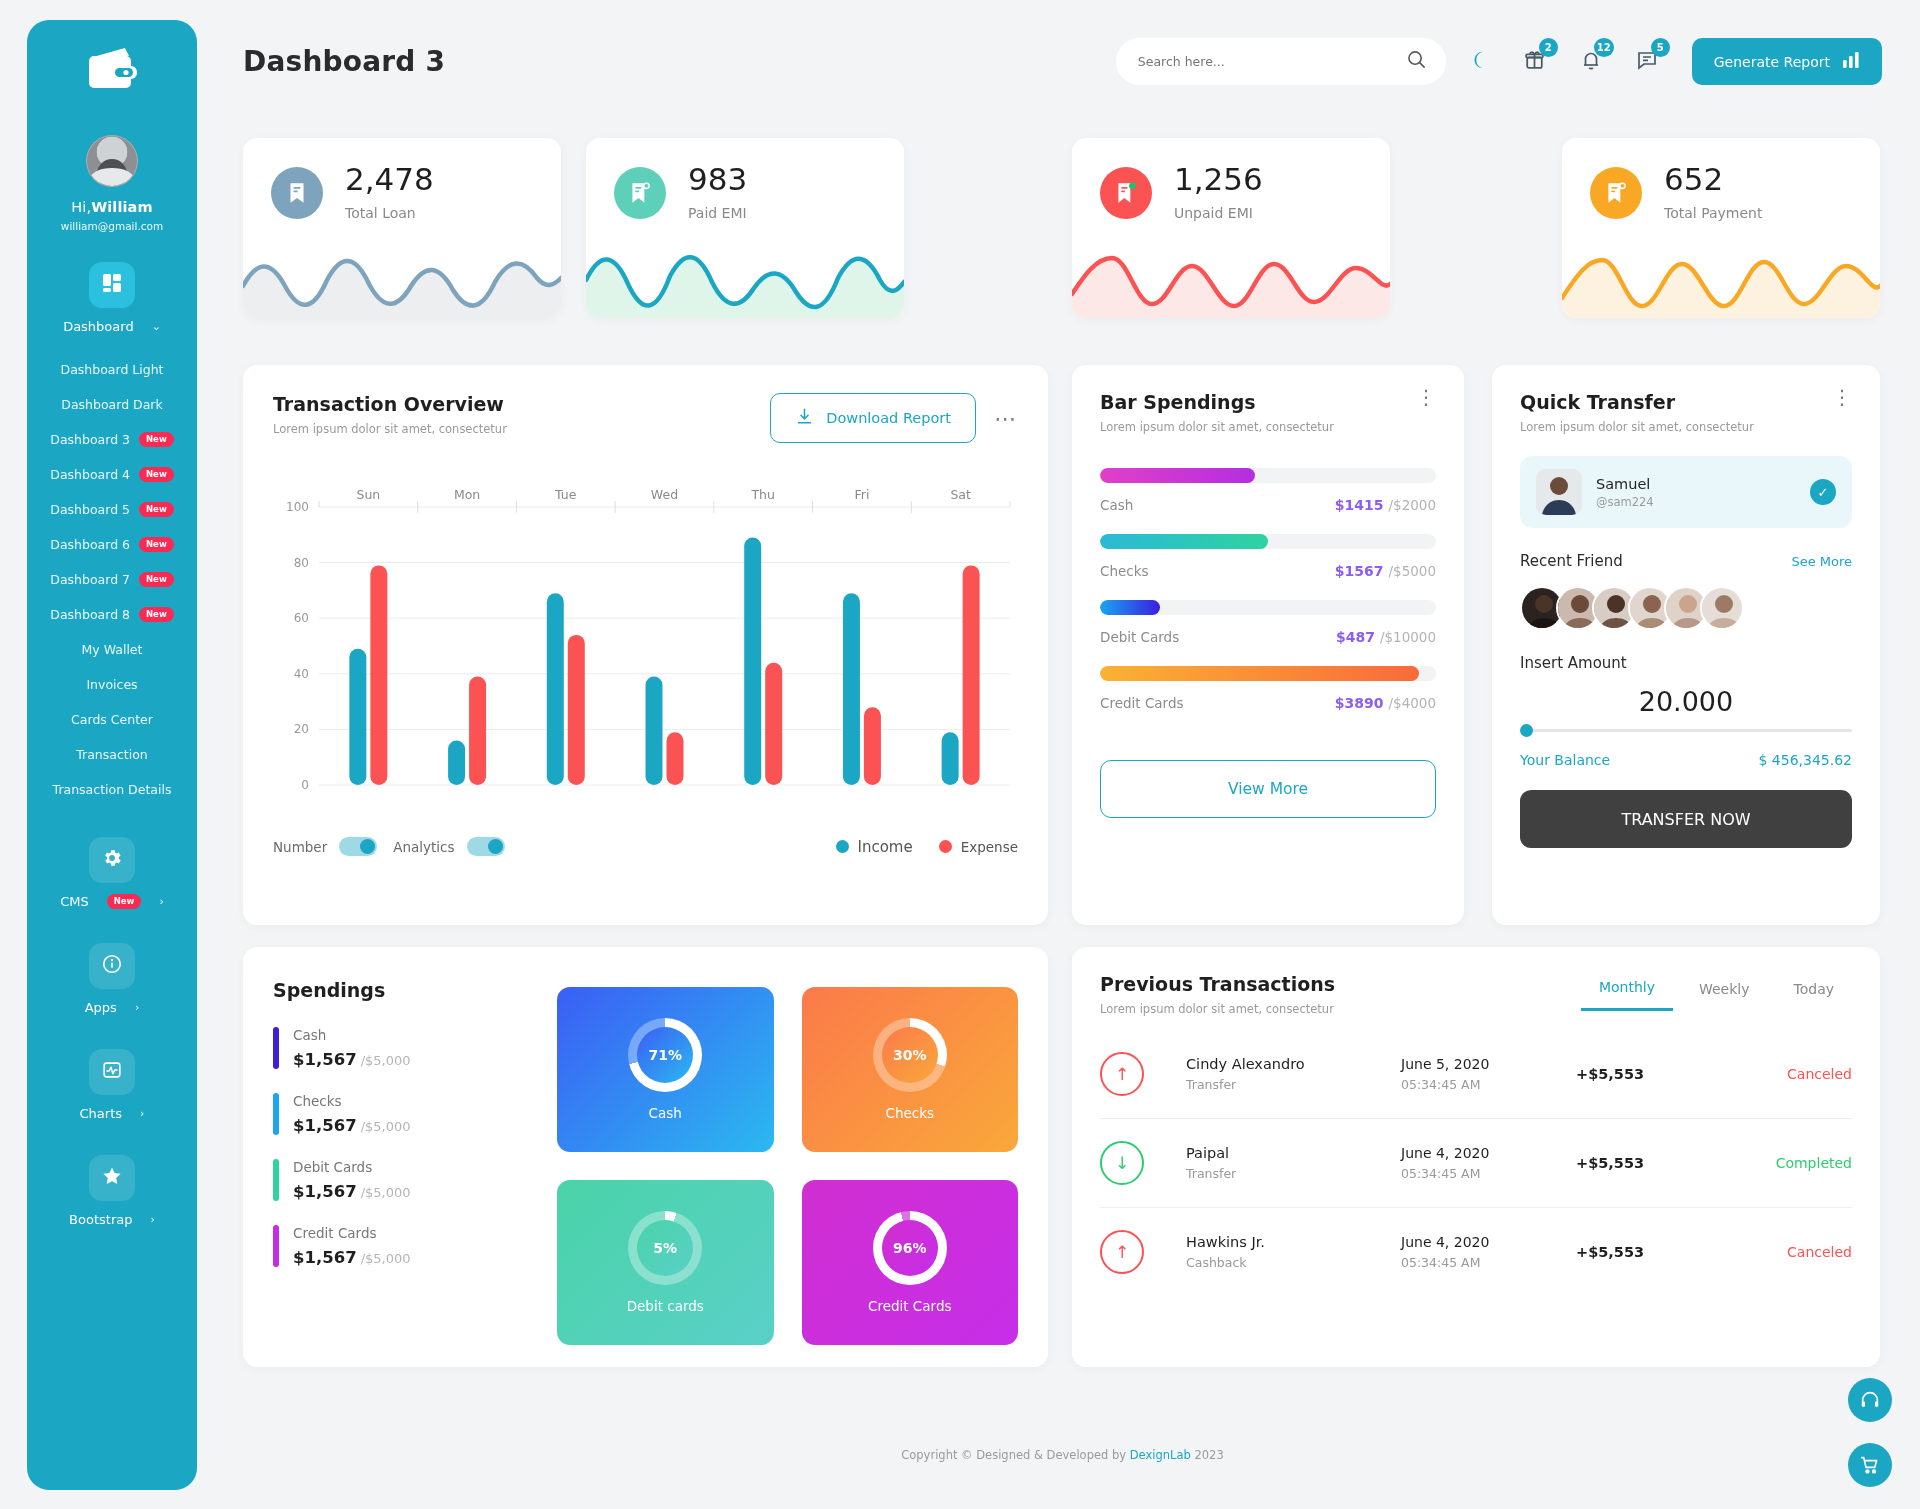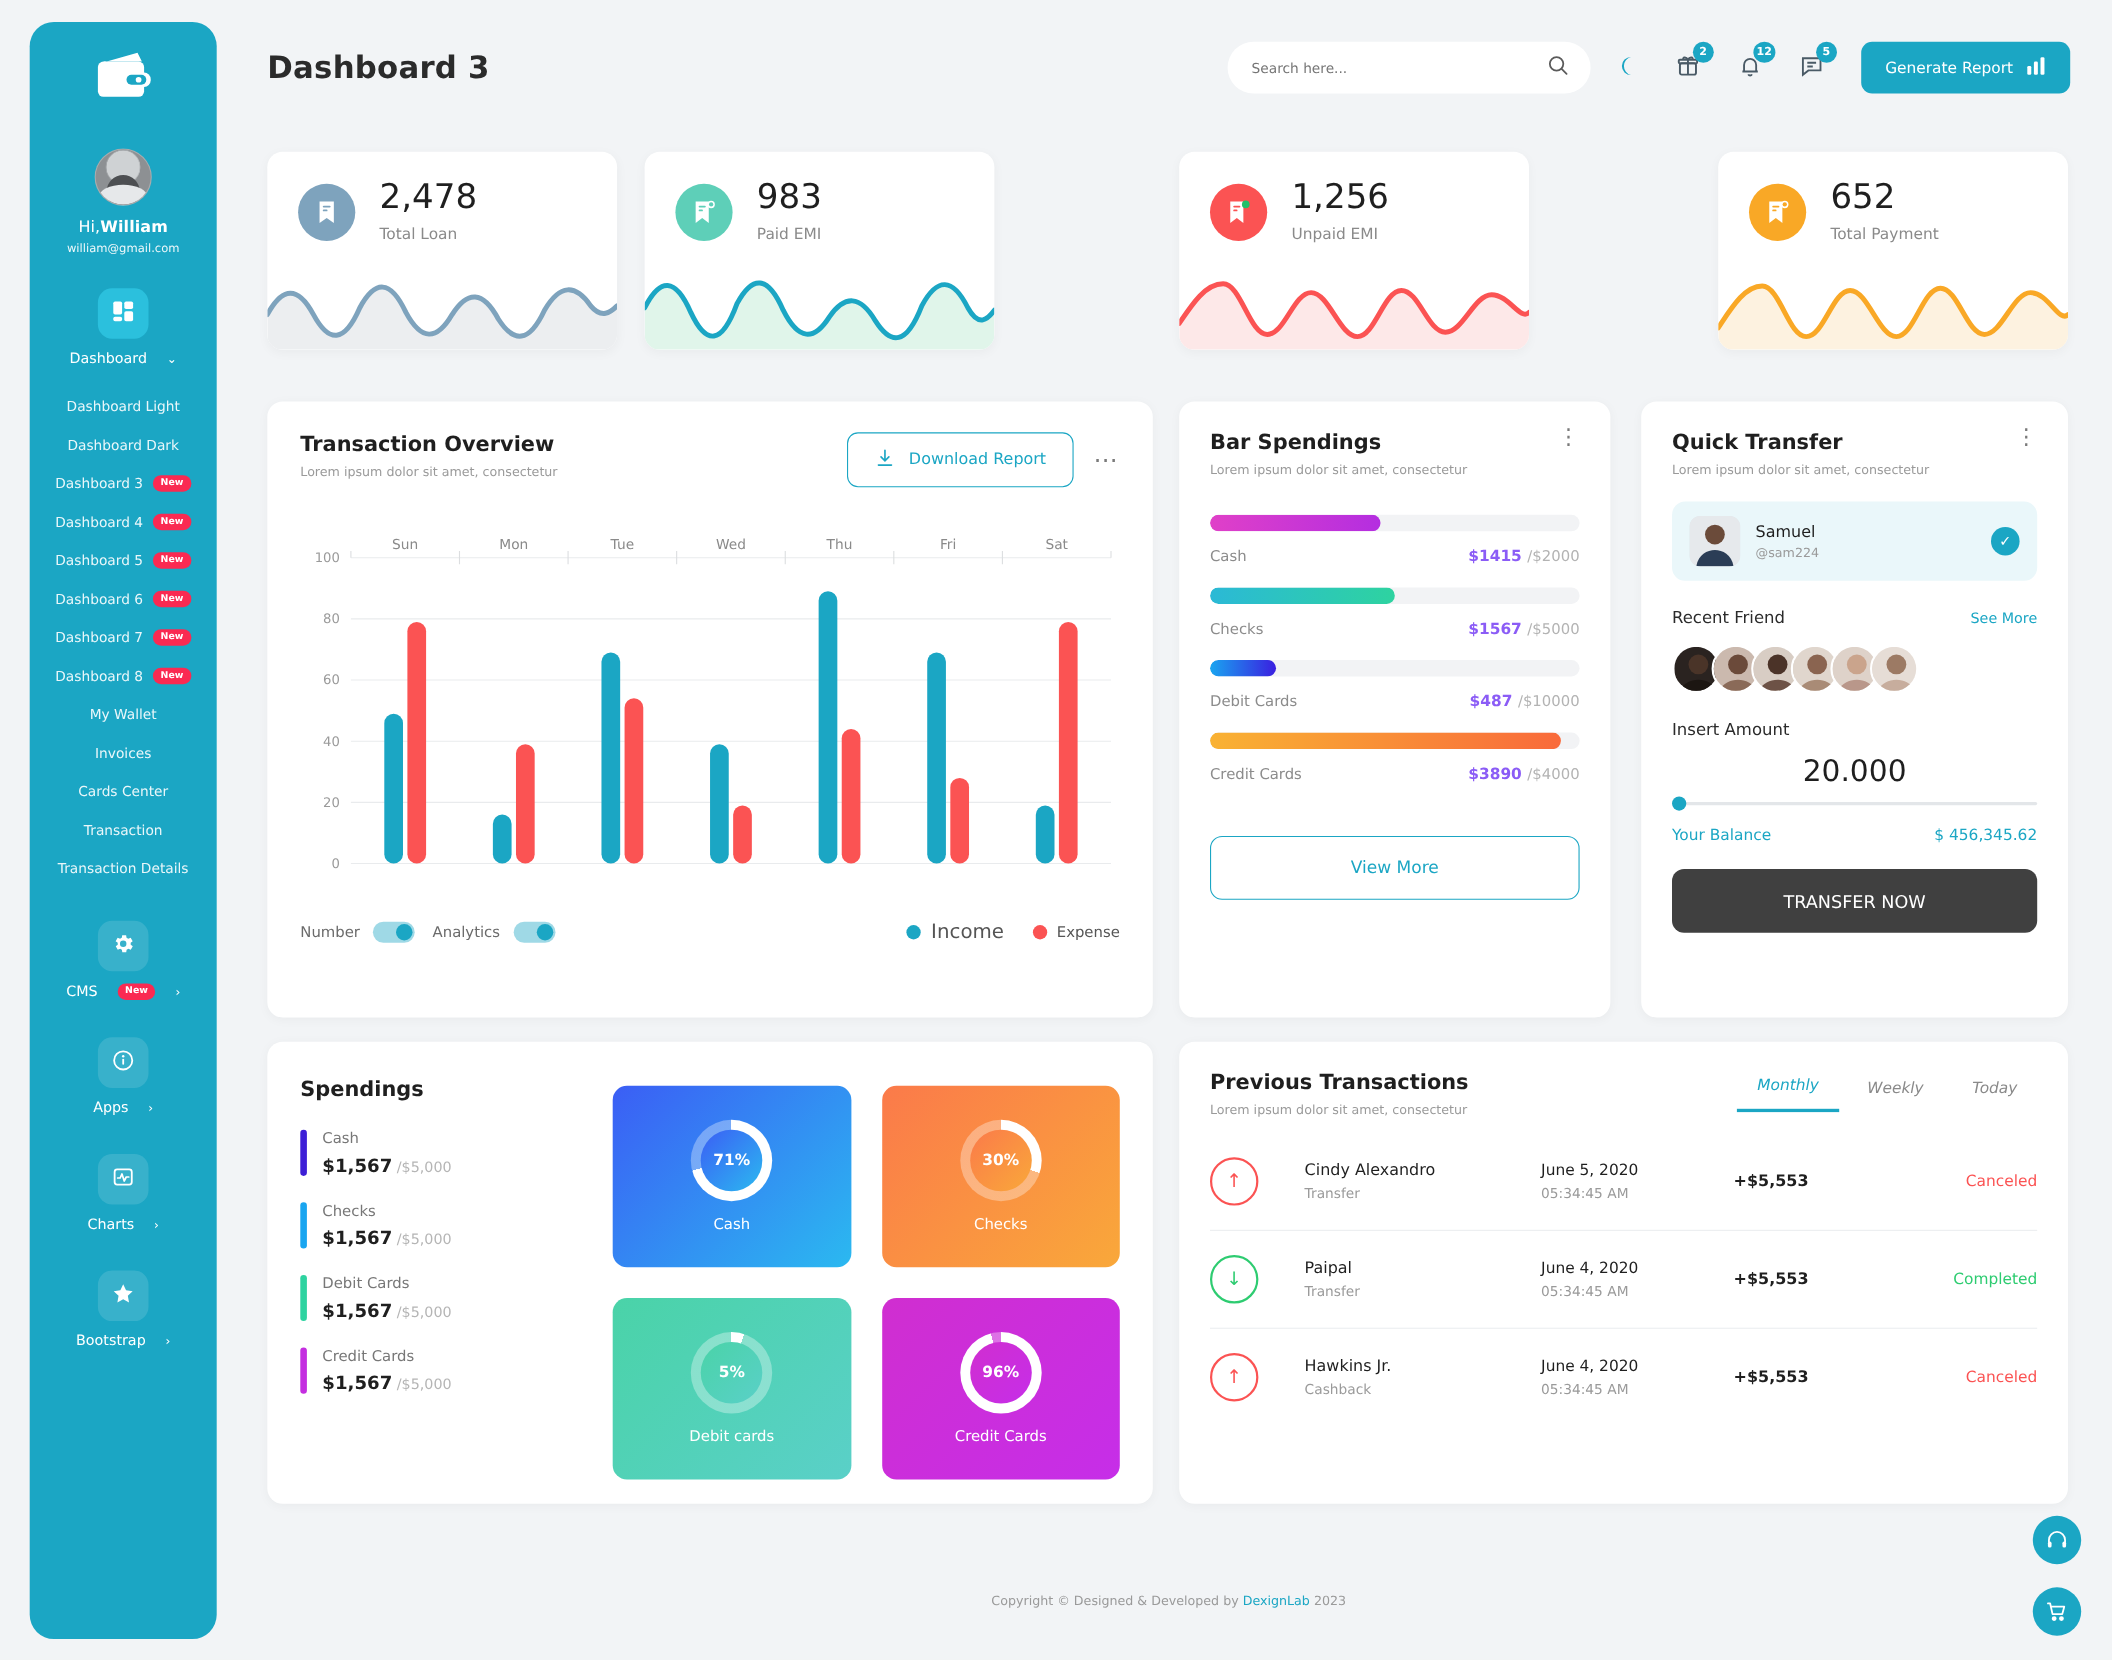--- a/index.html
+++ b/index.html
@@ -138,21 +138,21 @@
   .sp-name{ font-size:13.5px;color:#777;}
   .sp-amt{ font-size:16.5px;color:#1f1f1f;font-weight:bold;margin-top:7px;}
   .sp-max{ font-size:13px;color:#b5b5b5;font-weight:normal;margin-left:4px;}
   .donutcard{ border-radius:13px;height:165px;display:flex;flex-direction:column;align-items:center;justify-content:center;color:#fff;}
   .donut{ width:74px;height:74px;border-radius:50%;display:flex;align-items:center;justify-content:center;position:relative;}
   .donut span{ font-size:14px;font-weight:bold;position:relative;z-index:2;}
   .donut::after{content:"";position:absolute;inset:9px;border-radius:50%;}
   .dl{ font-size:13.5px;margin-top:13px;}
   
   #pt-card{ position:absolute; left:1072px; top:947px; width:808px; height:420px; padding:26px 28px;}
-  .tabs{ display:flex;gap:8px;align-items:flex-end;font-style:italic;}
+  .tabs{ display:flex;gap:8px;align-items:center;}
   .tab{ font-size:14px;color:#8a8a8a;padding:6px 18px 13px;cursor:pointer;}
   .tab.active{ color:#1ba6c4;border-bottom:3px solid #1ba6c4;}
   .trow{ display:flex;align-items:center;padding:22px 0;border-bottom:1px solid #eceef0;}
   .tcirc{ width:44px;height:44px;border-radius:50%;border:2px solid;display:flex;align-items:center;justify-content:center;font-size:17px;flex:none;}
   .tname{ font-size:14.5px;color:#1f1f1f;}
   .tkind{ font-size:12.5px;color:#9a9a9a;margin-top:5px;}
   .tdate{ font-size:14px;color:#1f1f1f;}
   .ttime{ font-size:12.5px;color:#9a9a9a;margin-top:5px;}
   .tamt{ font-size:14.5px;color:#1f1f1f;font-weight:bold;}
   .tstat{ font-size:14px;}
@@ -528,21 +528,21 @@
   <div style="display:flex;justify-content:space-between;align-items:center;margin-top:22px;">
     <div style="display:flex;align-items:center;gap:12px;">
       <span style="font-size:13.5px;color:#6b6b6b;">Number</span>
       <span class="toggle"></span>
       <span style="font-size:13.5px;color:#6b6b6b;margin-left:4px;">Analytics</span>
       <span class="toggle"></span>
     </div>
     <div style="display:flex;align-items:center;gap:26px;">
       <span style="display:flex;align-items:center;gap:9px;">
         <i class="legdot" style="background:#1ba6c4"></i>
-        <span style="font-size:18px;color:#555;">Income</span>
+        <span style="font-size:15px;color:#555;">Income</span>
       </span>
       <span style="display:flex;align-items:center;gap:9px;">
         <i class="legdot" style="background:#fb5353"></i>
         <span style="font-size:13.5px;color:#555;">Expense</span>
       </span>
     </div>
   </div>
 </div>
 
 <div class="card" id="spend-card">

